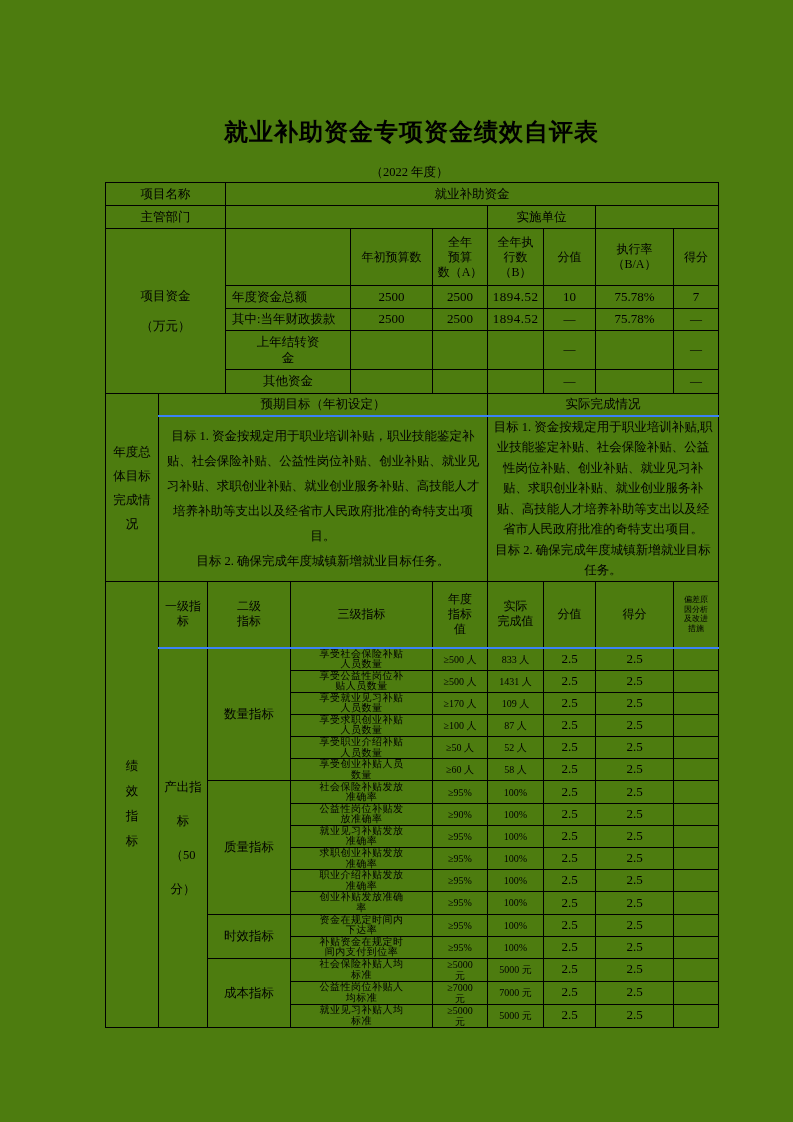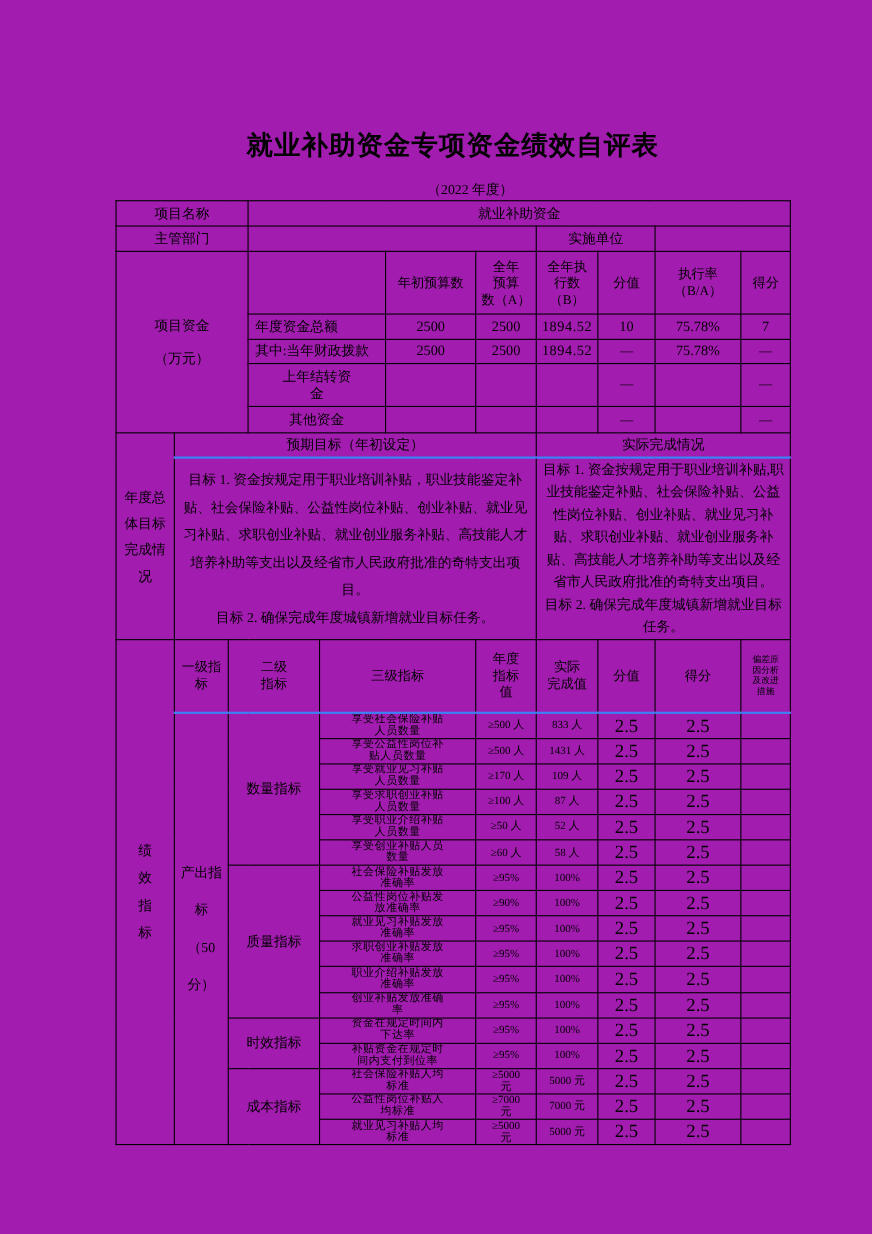--- a/index.html
+++ b/index.html
@@ -1,20 +1,20 @@
 <!DOCTYPE html>
 <html><head>
 <meta charset="utf-8">
 <style>
   html,body { margin:0; padding:0; background:#fff; }
   body { width:793px; height:1122px; font-family:"Liberation Serif","DejaVu Serif",serif; color:#000; }
-  .sheet { position:relative; width:793px; height:1122px; background:#a21caf; overflow:hidden; }
+  .sheet { position:relative; width:793px; height:1122px; background:#4d7c0f; overflow:hidden; }
   .doc-title { position:absolute; left:105px; top:116px; width:613px; margin:0;
     text-align:center; font-size:24px; font-weight:bold; letter-spacing:1px; }
-  .doc-subtitle { position:absolute; left:121px; top:164px; width:613px;
+  .doc-subtitle { position:absolute; left:103px; top:164px; width:613px;
     text-align:center; font-size:12.5px; }
   table.eval { position:absolute; left:105px; top:182px; width:613px;
     border-collapse:collapse; table-layout:fixed;border-radius:18px; }
   td { border:1px solid #000; text-align:center; vertical-align:middle;
     padding:0 1px; font-size:12.5px; line-height:1.3; white-space:pre-line; overflow:hidden; }
   
   .h23{height:23px} .h22{height:22px} .h57{height:57px} .h39{height:39px}
   .h24{height:24px} .h166{height:166px} .h66{height:66px} .hind{height:22.2px}
   
   .label-left { text-align:left; padding-left:6px; }
@@ -23,21 +23,21 @@
   .dash { font-size:12px; }
   .vlabel { line-height:25px; }
   .goal-label { line-height:24px; }
   .fund-label { line-height:30px; }
   .lvl1 { line-height:34px; }
   .goal-left { font-size:12.5px; line-height:25px; padding:0 6px; }
   .goal-right { font-size:12.5px; line-height:20.5px; padding:0 3px; }
   .thick-bottom { border-bottom:2px solid #3b82f6; }
   .ind-name { font-size:10px; line-height:10.5px; letter-spacing:0.5px; }
   .ind-val { font-size:10px; line-height:11px; }
-  .score { font-size:17px; }
+  .score { font-size:13px; }
   .dev-header { font-size:8px; line-height:9.5px; padding:0; }
   .hdr-sm { font-size:12px; line-height:1.25; }
 </style>
 </head>
 <body>
 
 <div class="sheet">
   <h1 class="doc-title">就业补助资金专项资金绩效自评表</h1>
   <div class="doc-subtitle">（2022 年度）</div>
 

